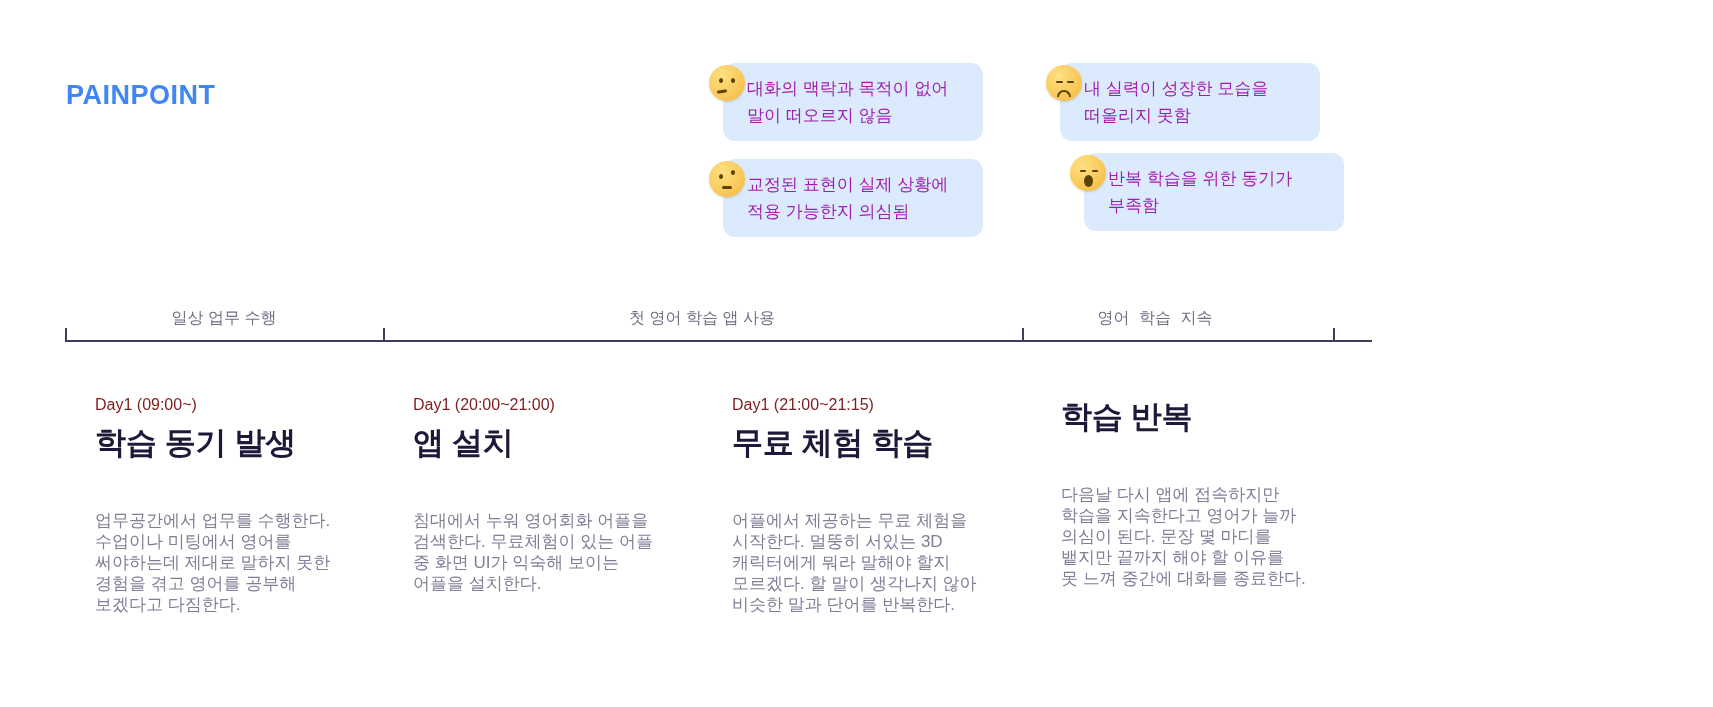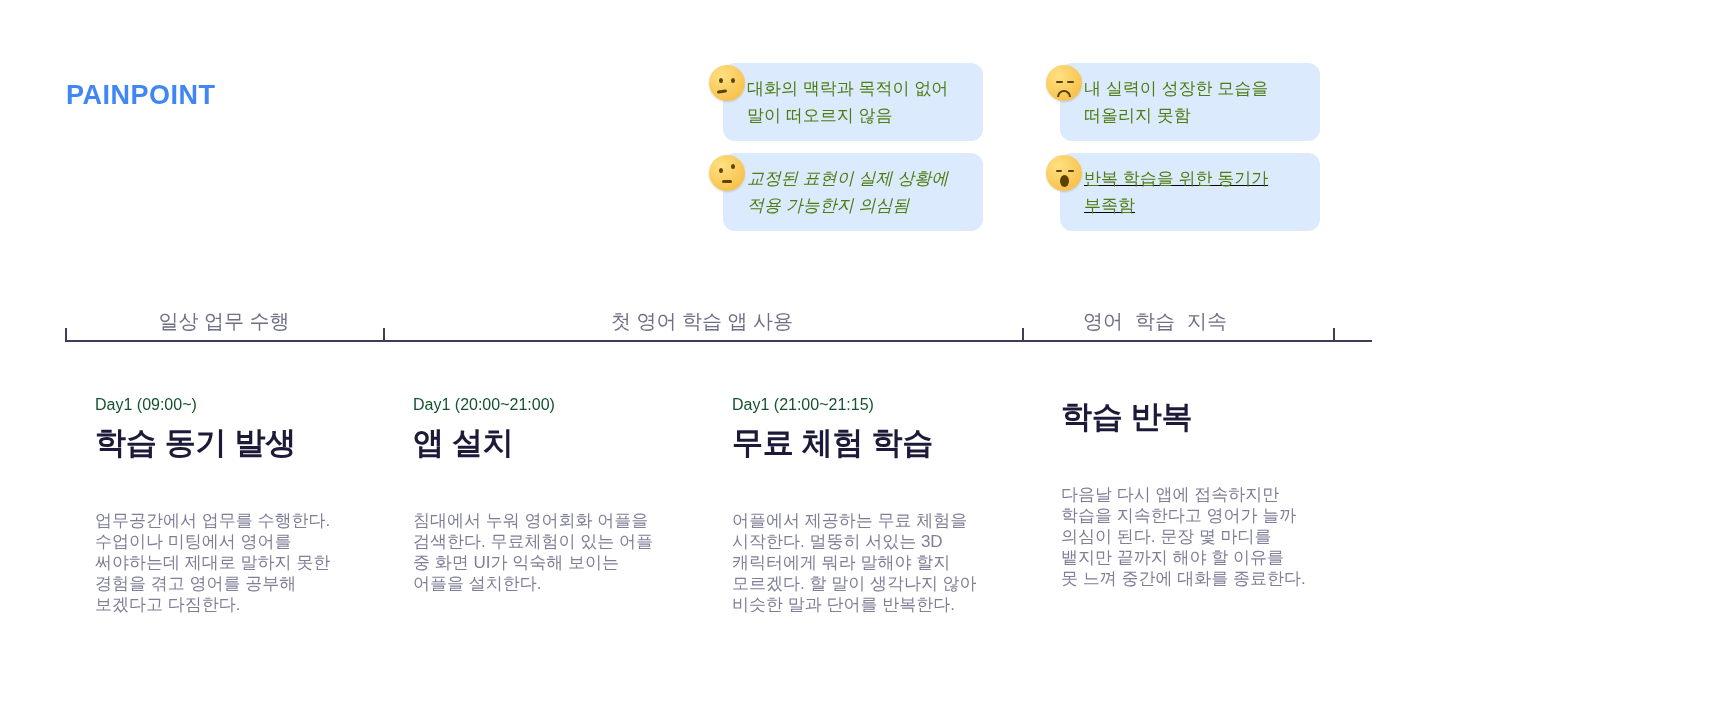--- a/index.html
+++ b/index.html
@@ -13,24 +13,24 @@
     font-size:27px;font-weight:600;letter-spacing:.5px;color:#4186F5;
   }
   
   .bubble{
     position:absolute;width:260px;height:78px;
     background:#DBEAFD;border-radius:12px;
     display:flex;align-items:center;
   }
   .bubble .bubble-text{
     padding-left:24px;padding-right:10px;
-    font-size:17px;line-height:27px;color:#4d7c0f;white-space:pre-line;
+    font-size:17px;line-height:27px;color:#a21caf;white-space:pre-line;
   }
-  .pp0{left:723px;top:63px;} .pp1{left:723px;top:153px;font-style:italic;}
-  .pp2{left:1060px;top:63px;} .pp3{left:1060px;top:153px;text-decoration:underline;}
+  .pp0{left:723px;top:63px;} .pp1{left:723px;top:159px;}
+  .pp2{left:1060px;top:63px;} .pp3{left:1084px;top:153px;}
   
   .face{
     position:absolute;left:-14px;top:2px;width:36px;height:36px;border-radius:50%;
     background:radial-gradient(circle at 35% 30%,#ffe082,#f5b83c);
     box-shadow:0 1px 2px rgba(0,0,0,.15);
   }
   .face::before{content:"";position:absolute;width:4px;height:5px;border-radius:50%;
     background:#5b4200;left:10px;top:13px;box-shadow:12px 0 0 #5b4200;}
   .face::after{content:"";position:absolute;background:#5b4200;}
   .face.think::after{width:10px;height:3px;border-radius:2px;left:8px;top:25px;transform:rotate(-8deg);}
@@ -40,27 +40,27 @@
   .face.pensive::after{width:10px;height:5px;background:transparent;border:2px solid #5b4200;
     border-bottom:none;border-radius:8px 8px 0 0;left:11px;top:25px;}
   .face.yawn::before{width:6px;height:2px;border-radius:2px;top:15px;box-shadow:12px 0 0 #5b4200;}
   .face.yawn::after{width:9px;height:12px;border-radius:50%;left:14px;top:20px;}
   
   .tl-line{position:absolute;left:65px;top:340px;width:1584px;height:2px;background:#3D3D59;}
   .tl-tick{position:absolute;top:328px;width:2px;height:14px;background:#3D3D59;}
   .t0{left:65px;} .t1{left:383px;} .t2{left:1022px;} .t3{left:1333px;} .t4{left:1648px;}
   .tl-label{
     position:absolute;top:308px;transform:translateX(-50%);
-    font-size:20px;color:#6E7085;white-space:nowrap;
+    font-size:16px;color:#6E7085;white-space:nowrap;
   }
   .l0{left:224px;} .l1{left:702px;text-align:center;} .l2{left:1155px;font-family:Liberation Mono, monospace;} .l3{left:1491px;}
   
   .stage{position:absolute;top:396px;width:320px;}
   .c0{left:95px;} .c1{left:413px;} .c2{left:732px;} .c3{left:1061px;} .c4{left:1363px;}
-  .stage-time{font-size:16px;color:#14532d;margin:0 0 8px 0;}
+  .stage-time{font-size:16px;color:#7f1d1d;margin:0 0 8px 0;}
   .stage-title{font-size:31px;font-weight:700;color:#1C1A38;margin:0;letter-spacing:-.3px;}
   .stage-desc{
     margin-top:46px;font-size:17px;line-height:21px;color:#7F7E97;white-space:pre-line;
   }
 </style>
 </head>
 <body>
 
 <div class="canvas">
 

